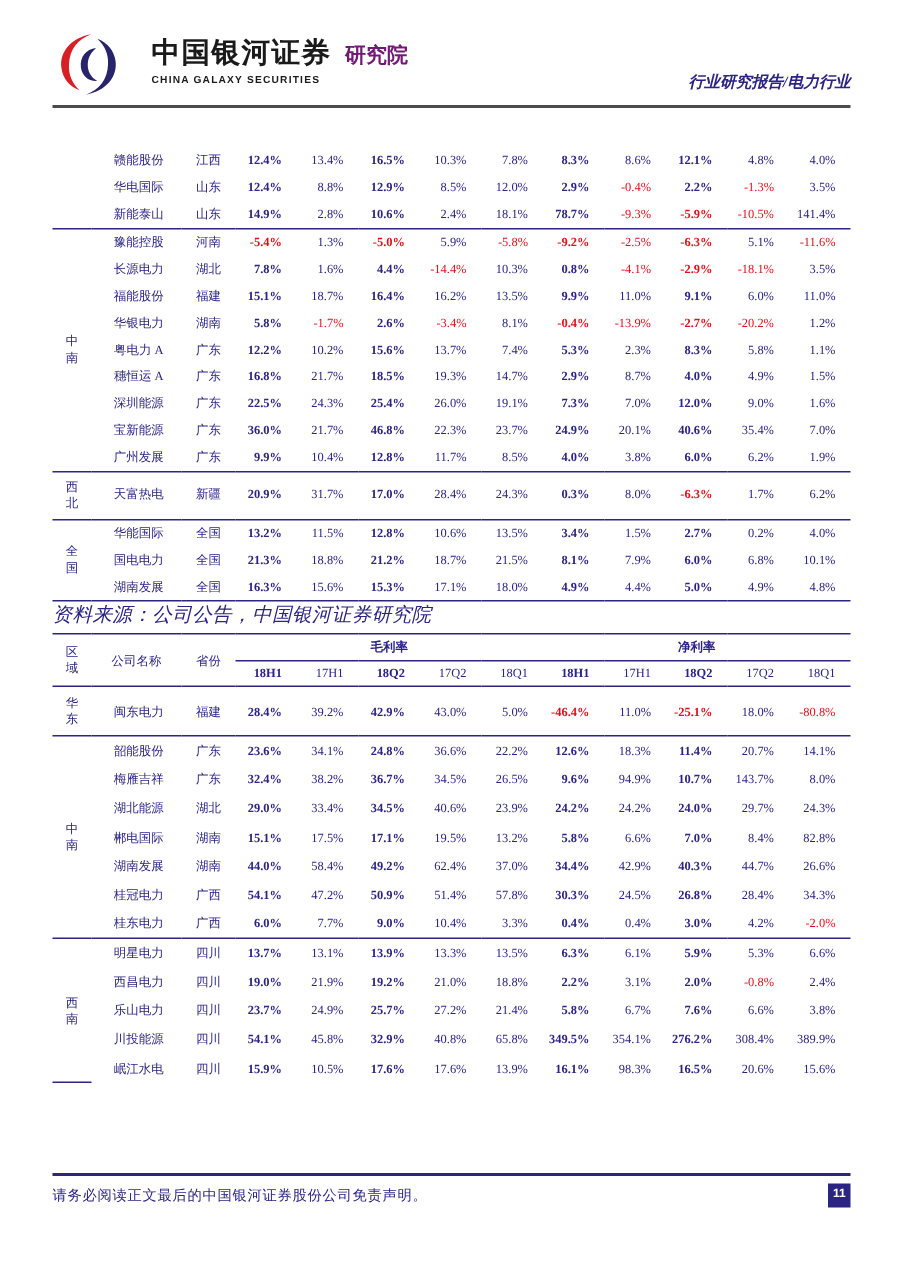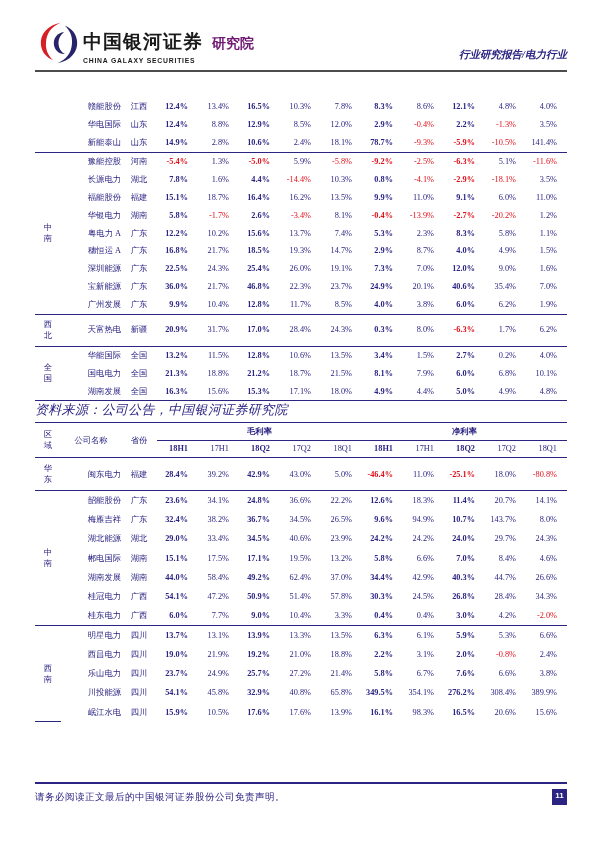--- a/index.html
+++ b/index.html
@@ -9,35 +9,35 @@
     --logo-navy:#27246a;
     --rule-gray:#4c4c4c;
   }
   *{box-sizing:border-box;margin:0;padding:0}
   html,body{background:#fff}
   body{font-family:"Liberation Serif","DejaVu Serif",serif;color:var(--ink)}
   .page{position:relative;width:600px;height:848px;background:#fff;overflow:hidden;padding:22px 33px 0 35px}
 
   
   .logo-row{display:flex;align-items:flex-end;justify-content:space-between}
-  .logo{display:flex;align-items:flex-end;gap:0}
+  .logo{display:flex;align-items:flex-start;gap:18px}
   .logo svg{width:48px;height:42px;flex:0 0 auto}
   .logo-cn-row{display:flex;align-items:baseline;gap:9px}
   .logo-cn{font-family:"Liberation Sans","DejaVu Sans",sans-serif;font-weight:700;font-size:19px;color:#1a1a1a;letter-spacing:1px}
   .logo-inst{font-family:Liberation Mono, monospace;font-weight:700;font-size:14px;color:#701a75}
   .logo-en{font-family:"Liberation Sans","DejaVu Sans",sans-serif;font-weight:700;font-size:6.8px;color:#1a1a1a;letter-spacing:.8px;margin-top:2px}
   .header-right{font-weight:700;font-style:italic;font-size:10.5px;color:var(--ink);padding-bottom:2px}
   .header-rule{border-bottom:2.5px solid var(--rule-gray);margin-top:6px}
 
   
   table.data-table{width:100%;border-collapse:collapse;table-layout:fixed;font-size:8.3px;line-height:1.15}
   .t5{margin-top:26px;border-bottom:1.6px solid var(--ink)}
   td,th{vertical-align:middle}
   .region-cell{white-space:pre-line;text-align:center;font-size:8.3px;line-height:1.35}
-  .company-cell{text-align:right;padding-left:3px}
+  .company-cell{text-align:center;padding-left:3px}
   .province-cell{text-align:center}
   .value-cell{text-align:right;padding-right:10px}
   .value-cell.b{font-weight:700}
   .value-cell.neg{color:var(--red)}
   tbody td{padding-top:4.2px;padding-bottom:4.2px}
   tbody tr.group-start td{border-top:1px solid var(--ink)}
   tbody tr.group-start:first-child td{border-top:0}
 
   .source-note{font-size:13px;font-style:italic;margin-top:0;letter-spacing:.3px}
 
@@ -433,21 +433,21 @@
             <td class="province-cell">湖南</td>
             <td class="value-cell b">15.1%</td>
             <td class="value-cell">17.5%</td>
             <td class="value-cell b">17.1%</td>
             <td class="value-cell">19.5%</td>
             <td class="value-cell">13.2%</td>
             <td class="value-cell b">5.8%</td>
             <td class="value-cell">6.6%</td>
             <td class="value-cell b">7.0%</td>
             <td class="value-cell">8.4%</td>
-            <td class="value-cell">4.6%</td>
+            <td class="value-cell">82.8%</td>
           </tr>
           <tr>
             <td class="company-cell">湖南发展</td>
             <td class="province-cell">湖南</td>
             <td class="value-cell b">44.0%</td>
             <td class="value-cell">58.4%</td>
             <td class="value-cell b">49.2%</td>
             <td class="value-cell">62.4%</td>
             <td class="value-cell">37.0%</td>
             <td class="value-cell b">34.4%</td>

